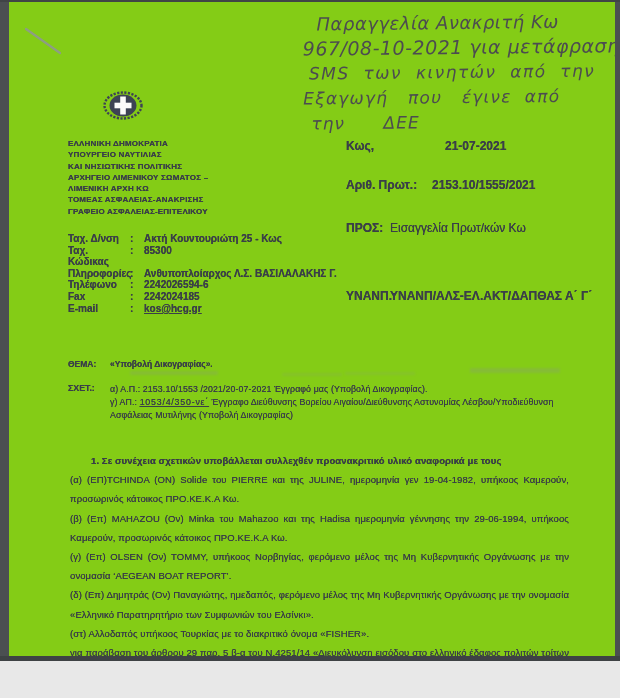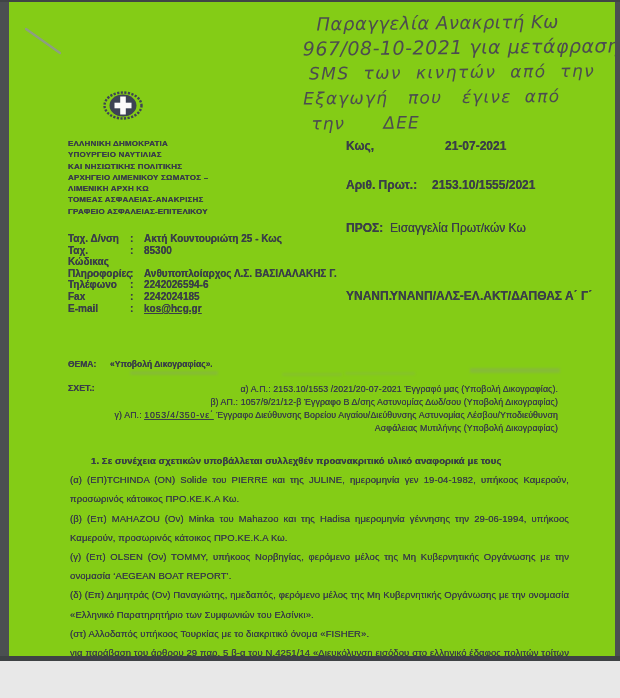--- a/index.html
+++ b/index.html
@@ -72,21 +72,21 @@
   .subject .val { position: absolute; left: 42px; top: 0; white-space: nowrap; }
 
   
   .smudge { position: absolute; background: #8a8f93; filter: blur(1.2px); z-index: 2; }
   .smudge-1 { left: 130px; top: 371px; width: 88px; height: 4px; opacity: 0.22; }
   .smudge-2 { left: 282px; top: 373px; width: 60px; height: 3px; opacity: 0.15; }
   .smudge-3 { left: 345px; top: 372px; width: 70px; height: 3px; opacity: 0.14; }
   .smudge-4 { left: 470px; top: 368px; width: 90px; height: 5px; opacity: 0.25; }
 
   
-  .refs { position: absolute; left: 68px; top: 383px; width: 490px; font-size: 8.8px; text-align: right; }
+  .refs { position: absolute; left: 68px; top: 383px; width: 490px; font-size: 8.8px; }
   .refs-label { position: absolute; left: 0; top: 0; font-weight: bold; text-shadow: 0 0 0.5px currentColor; }
   .refs-items { margin-left: 42px; line-height: 13px; text-shadow: 0 0 0.55px currentColor; letter-spacing: 0.1px; }
   .ref-underline { text-decoration: underline; letter-spacing: 0.8px; }
 
   
   .body-text {
     position: absolute; left: 70px; top: 451px; width: 499px;
     font-size: 9.5px; line-height: 19.2px;
     text-align: justify;
     text-shadow: 0 0 0.55px currentColor;
@@ -192,21 +192,20 @@
 
   <div class="smudge smudge-1"></div>
   <div class="smudge smudge-2"></div>
   <div class="smudge smudge-3"></div>
   <div class="smudge smudge-4"></div>
 
   <div class="refs">
     <span class="refs-label">ΣΧΕΤ.:</span>
     <div class="refs-items">
       <div>α) Α.Π.: 2153.10/1553 /2021/20-07-2021 Έγγραφό μας (Υποβολή Δικογραφίας).</div>
-      <div>β) ΑΠ.: 1057/9/21/12-β Έγγραφο Β Δ/σης Αστυνομίας Δωδ/σου (Υποβολή Δικογραφίας)</div>
       <div><span>γ) ΑΠ.: </span><span class="ref-underline">1053/4/350-νε΄</span><span> Έγγραφο  Διεύθυνσης Βορείου Αιγαίου/Διεύθυνσης Αστυνομίας Λέσβου/Υποδιεύθυνση Ασφάλειας Μυτιλήνης (Υποβολή Δικογραφίας)</span></div>
     </div>
   </div>
 
   <div class="body-text">
     <p class="para-first">1.   Σε συνέχεια σχετικών υποβάλλεται συλλεχθέν προανακριτικό υλικό αναφορικά με τους</p>
     <p>(α) (ΕΠ)TCHINDA (ON) Solide του PIERRE και της JULINE, ημερομηνία γεν 19-04-1982, υπήκοος  Καμερούν, προσωρινός κάτοικος ΠΡΟ.ΚΕ.Κ.Α Κω.</p>
     <p>(β) (Επ) MAHAZOU (Ον) Minka του Mahazoo και της Hadisa ημερομηνία γέννησης την 29-06-1994, υπήκοος Καμερούν, προσωρινός κάτοικος ΠΡΟ.ΚΕ.Κ.Α Κω.</p>
     <p>(γ) (Επ) OLSEN (Ον) TOMMY, υπήκοος Νορβηγίας, φερόμενο μέλος της Μη Κυβερνητικής Οργάνωσης με την ονομασία ‘AEGEAN BOAT REPORT’.</p>
     <p>(δ) (Επ) Δημητράς (Ον) Παναγιώτης, ημεδαπός, φερόμενο μέλος της Μη Κυβερνητικής Οργάνωσης με την ονομασία «Ελληνικό Παρατηρητήριο των Συμφωνιών του Ελσίνκι».</p>

